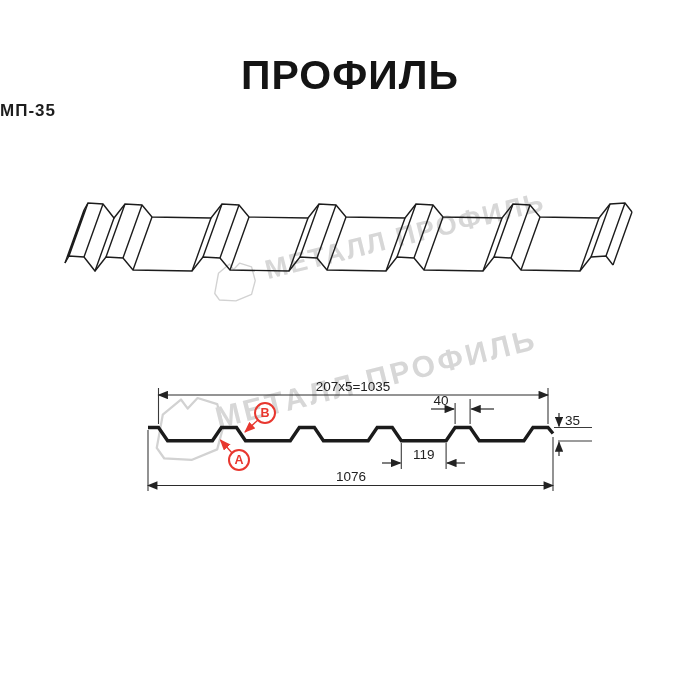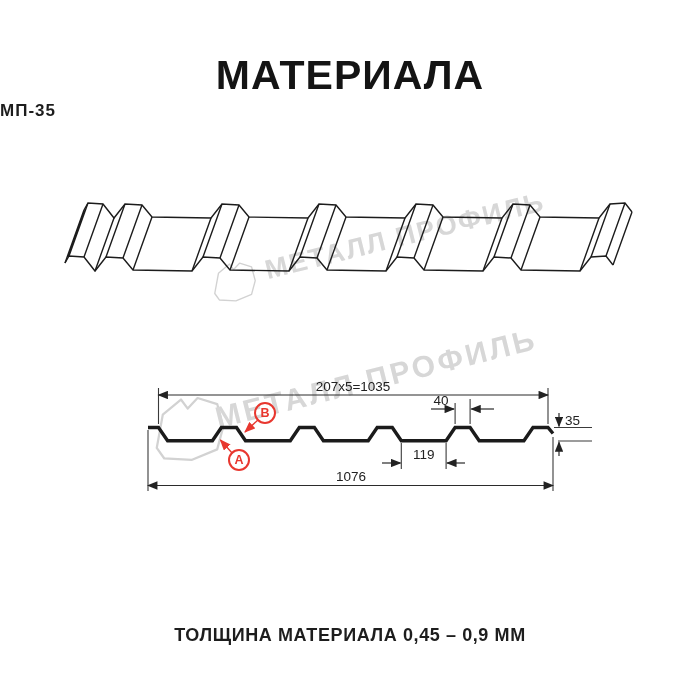--- a/index.html
+++ b/index.html
@@ -27,21 +27,21 @@
   .dimtxt{font-family:"Liberation Sans",sans-serif;font-size:13.5px;fill:#222;}
   .abtxt{font-family:"Liberation Sans",sans-serif;font-size:12.5px;font-weight:700;}
   .leader{stroke-width:1.4;fill:none;}
   .logopath{stroke:#d2d2d2;fill:none;stroke-width:3;stroke-linejoin:round;}
 </style>
 </head>
 <body>
 
 <div class="page">
 
-  <h1 class="title">МАТЕРИАЛА</h1>
+  <h1 class="title">ПРОФИЛЬ</h1>
   <div class="subtitle">МП-35</div>
 
   <svg class="wm-logo lg1" width="46" height="42" viewBox="0 0 100 90">
     <path class="logopath" d="M6,70 L14,26 L38,6 L47,18 L60,4 L86,12 L94,42 L86,72 L52,86 L16,84 Z"></path>
   </svg>
   <div class="wm-text wm1">МЕТАЛЛ ПРОФИЛЬ</div>
 
   <svg class="wm-logo lg2" width="88" height="68" viewBox="0 0 100 90">
     <path class="logopath" d="M6,70 L14,26 L38,6 L47,18 L60,4 L86,12 L94,42 L86,72 L52,86 L16,84 Z"></path>
   </svg>
@@ -95,14 +95,13 @@
 
     <line class="leader" x1="123.5" y1="64.5" x2="110" y2="77" marker-end="url(#arrR)" stroke="#e8372f"></line>
     <circle cx="130" cy="58" r="10" fill="none" stroke-width="2" stroke="#e8372f"></circle>
     <text class="abtxt" x="130" y="62.4" text-anchor="middle" fill="#e8372f">В</text>
 
     <line class="leader" x1="97.5" y1="98.5" x2="85.5" y2="85" marker-end="url(#arrR)" stroke="#e8372f"></line>
     <circle cx="104" cy="105" r="10" fill="none" stroke-width="2" stroke="#e8372f"></circle>
     <text class="abtxt" x="104" y="109.4" text-anchor="middle" fill="#e8372f">А</text>
   </svg>
 
-  <div class="footer">ТОЛЩИНА МАТЕРИАЛА 0,45 – 0,9 ММ</div>
 </div>
 
 </body></html>

